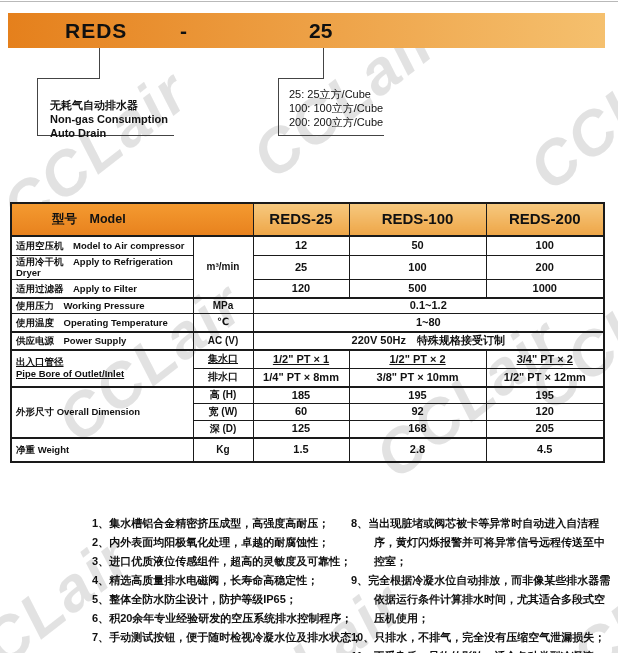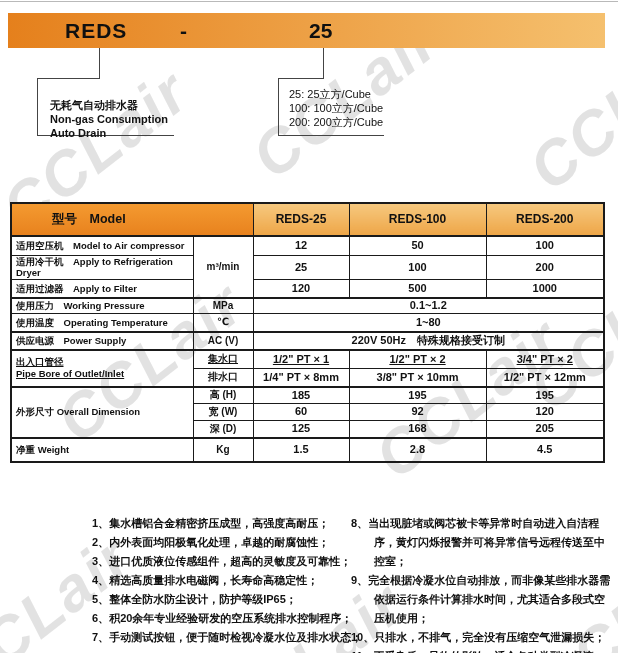--- a/index.html
+++ b/index.html
@@ -36,21 +36,21 @@
 
   
   table.spec{position:absolute;left:10px;top:202px;width:593px;z-index:1;
              border-collapse:collapse;table-layout:fixed;border:2px solid var(--border,#1a1a1a);}
   .spec th,.spec td{border:1px solid var(--border,#1a1a1a);padding:0;font-weight:700;
                     line-height:1.25;color:#111;}
   .spec th{border-bottom-width:2px;height:31px;}
   .spec th.corner{background:linear-gradient(var(--corner_top,#f49a30),var(--corner_bottom,#e8821e));
                   text-align:left;padding-left:40px;font-size:12.5px;}
   .spec th.model{background:linear-gradient(var(--model_top,#f6c87e),var(--model_bottom,#eea648));
-                 font-size:12px;text-align:center;}
+                 font-size:15px;text-align:center;}
   .spec td{text-align:center;font-size:11px;vertical-align:middle;}
   .spec td.label{text-align:left;padding-left:4px;font-size:9.5px;white-space:pre-line;}
   .spec td.unit{font-size:10px;}
   .spec tr.group-top td{border-top-width:2px;}
 
   
   .features{position:absolute;top:514px;z-index:1;font-size:11px;font-weight:700;
             line-height:19px;color:#111;}
   .features-left{left:92px;width:280px;}
   .features-right{left:351px;width:262px;}

